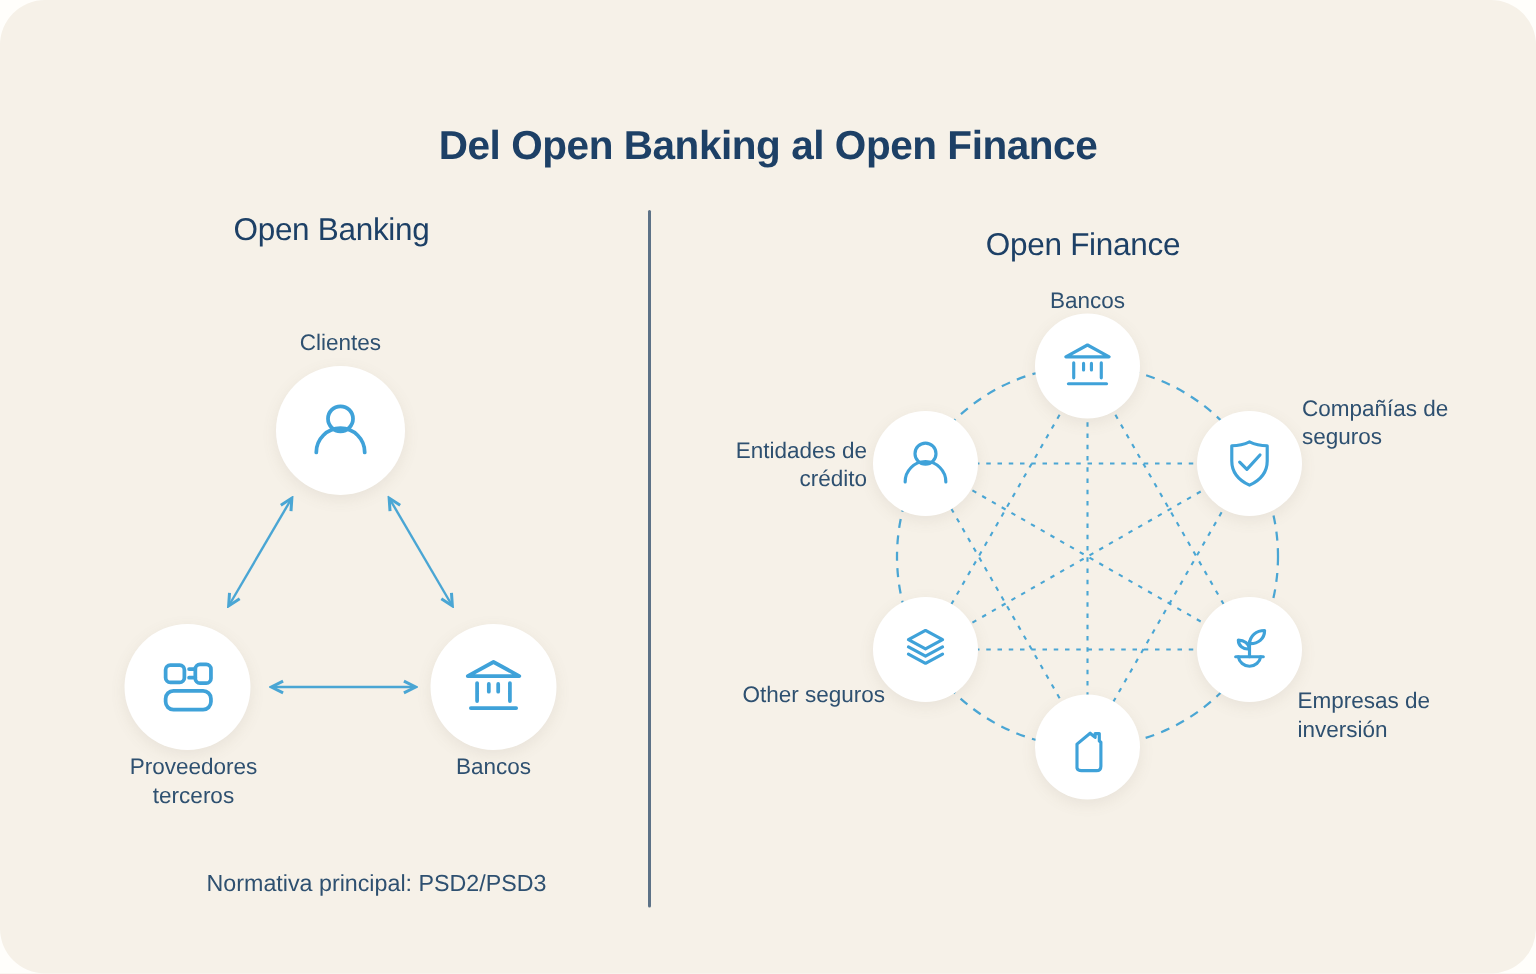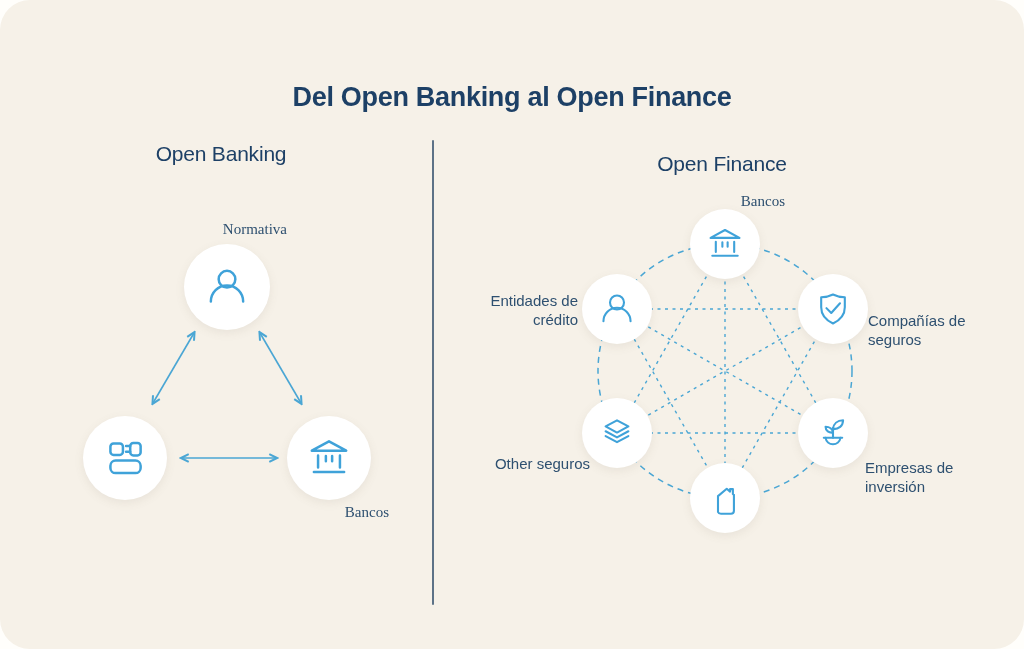--- a/index.html
+++ b/index.html
@@ -70,21 +70,21 @@
     fill:none;stroke:currentColor;stroke-width:2.4;
     stroke-linecap:round;stroke-linejoin:round;
   }
   .node-lg .icon,.node-md .icon{width:50px;height:50px;}
   .node-sm .icon{width:42px;height:42px;}
   .label{
     position:absolute;z-index:2;
     font-size:15px;line-height:1.25;
     color:var(--label-text);
   }
-  .label-center{text-align:right;font-family:Liberation Serif, serif;}
+  .label-center{text-align:center;}
   .label-right{text-align:right;}
   .label-left{text-align:left;}
   .normativa{
     position:absolute;z-index:2;
     font-size:15.5px;color:var(--label-text);
     text-align:center;
   }
 </style>
 </head>
 <body>
@@ -117,63 +117,65 @@
       <line class="chord" x1="725" y1="244" x2="617" y2="433"></line>
       <line class="chord" x1="833" y1="309" x2="725" y2="498"></line>
       <line class="chord" x1="833" y1="309" x2="617" y2="433"></line>
       <line class="chord" x1="833" y1="309" x2="617" y2="309"></line>
       <line class="chord" x1="833" y1="433" x2="617" y2="433"></line>
       <line class="chord" x1="833" y1="433" x2="617" y2="309"></line>
       <line class="chord" x1="725" y1="498" x2="617" y2="309"></line>
     </g>
   </svg>
 
-  <div class="label label-center" style="left:167px;top:220px;width:120px;">Normativa</div>
+  <div class="label label-center" style="left:167px;top:220px;width:120px;">Clientes</div>
   <div class="node node-lg" style="left:184px;top:244px;">
     <svg class="icon" viewBox="0 0 48 48">
       <circle cx="24" cy="16.5" r="8"></circle>
       <path d="M8.5 38 a15.5 15.5 0 0 1 31 0"></path>
     </svg>
   </div>
 
   <div class="node node-md" style="left:83px;top:416px;">
     <svg class="icon" viewBox="0 0 48 48">
       <rect x="10" y="10" width="12" height="11" rx="3"></rect>
       <rect x="29" y="9.5" width="10" height="12" rx="3"></rect>
       <path d="M25 12.5 h4 M25 18 h4"></path>
       <rect x="10" y="26.5" width="29" height="12" rx="5"></rect>
     </svg>
   </div>
+  <div class="label label-center" style="left:59px;top:503px;width:140px;">Proveedores terceros</div>
 
   <div class="node node-md" style="left:287px;top:416px;">
     <svg class="icon" viewBox="0 0 48 48">
       <path d="M7.5 17 L24 8 L40.5 17 Z"></path>
       <path d="M13.5 21.5 V33 M34.5 21.5 V33 M21 22 V27 M27 22 V27"></path>
       <path d="M9.5 37.5 H38.5"></path>
     </svg>
   </div>
   <div class="label label-center" style="left:269px;top:503px;width:120px;">Bancos</div>
 
+  <div class="normativa" style="left:101px;top:581px;width:300px;">Normativa principal: PSD2/PSD3</div>
 
   <div class="label label-center" style="left:665px;top:192px;width:120px;">Bancos</div>
   <div class="node node-sm" style="left:690px;top:209px;">
     <svg class="icon" viewBox="0 0 48 48">
       <path d="M7.5 17 L24 8 L40.5 17 Z"></path>
       <path d="M13.5 21.5 V33 M34.5 21.5 V33 M21 22 V27 M27 22 V27"></path>
       <path d="M9.5 37.5 H38.5"></path>
     </svg>
   </div>
 
   <div class="node node-sm" style="left:798px;top:274px;">
     <svg class="icon" viewBox="0 0 48 48">
       <path d="M24 7.5 C28 9.5 33 10.5 37.5 10.5 V22 C37.5 31.5 31.5 37 24 40.5 C16.5 37 10.5 31.5 10.5 22 V10.5 C15 10.5 20 9.5 24 7.5 Z"></path>
       <path d="M16.5 23 L22 28.5 L32 17.5"></path>
     </svg>
   </div>
-  <div class="label label-left" style="left:868px;top:264px;width:110px;margin-top:48px;">Compañías de seguros</div>
+  <div class="label label-left" style="left:868px;top:264px;width:110px;">Compañías de seguros</div>
 
   <div class="node node-sm" style="left:798px;top:398px;">
     <svg class="icon" viewBox="0 0 48 48">
       <path d="M13.5 29.5 H34.5"></path>
       <path d="M15.5 29.5 a8.6 8.6 0 0 0 17 0"></path>
       <path d="M24 29.5 V18"></path>
       <path d="M24 19.5 C24.5 13.5 29 9.5 35.5 9.5 C35.5 16 30.5 19.8 24 19.5 Z"></path>
       <path d="M24 23.5 C23.5 19.5 20 16.8 15.5 16.8 C15.5 21.5 19.5 24.2 24 23.5 Z"></path>
     </svg>
   </div>

